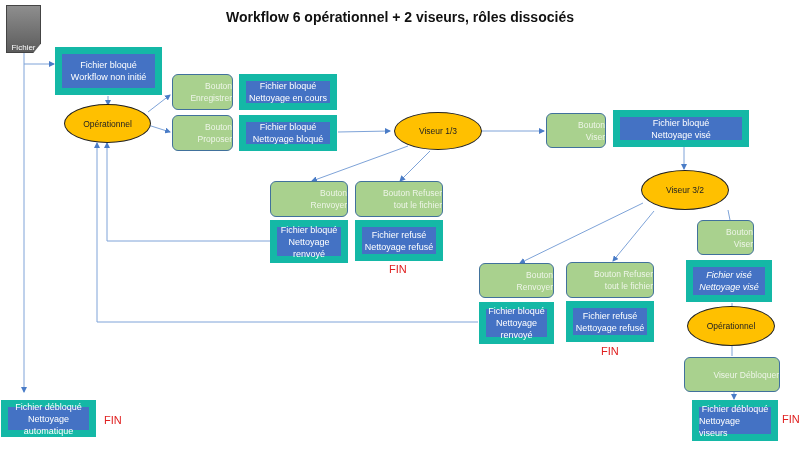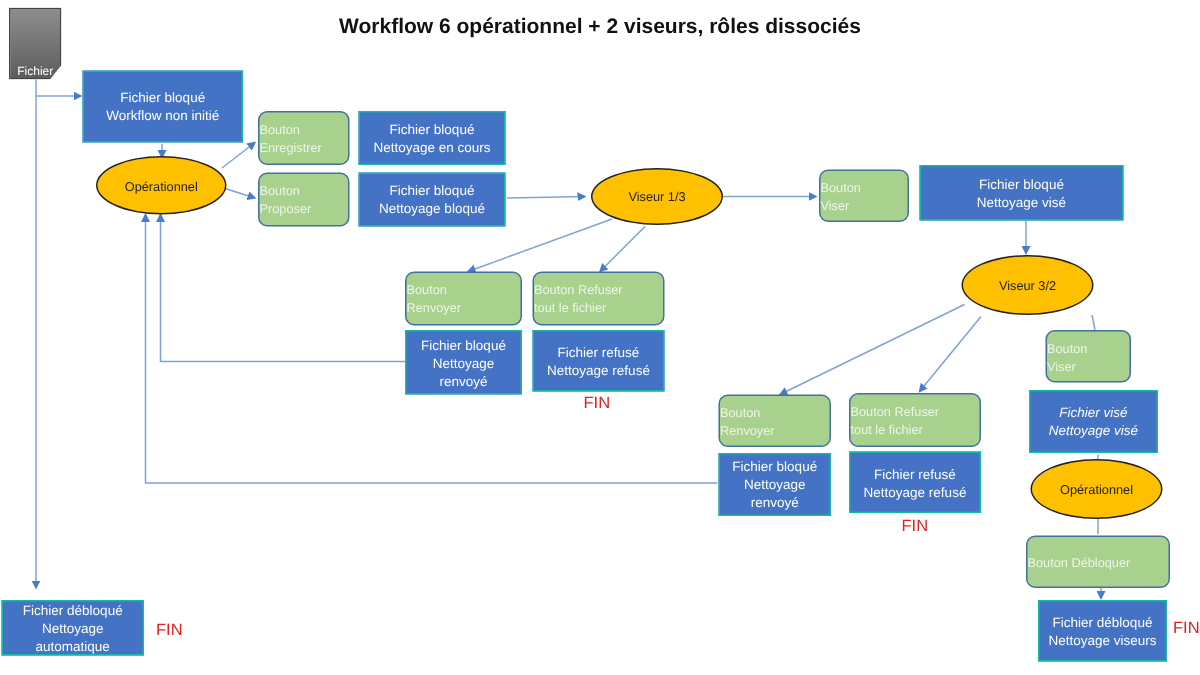--- a/index.html
+++ b/index.html
@@ -5,26 +5,26 @@
   html, body { margin:0; padding:0; background:#ffffff; }
   body { width:800px; height:450px; position:relative; overflow:hidden;
          font-family:"Liberation Sans", sans-serif; }
   #wires { position:absolute; left:0; top:0; width:800px; height:450px; pointer-events:none; }
   .title { position:absolute; left:0; width:800px; top:9px; text-align:center;
            font-weight:bold; font-size:14px; color:#111; padding-left:0; }
   .doc { position:absolute; left:6px; top:5px; width:35px; height:48px;
          background:linear-gradient(#8e8e8e,#5c5c5c); border:1px solid #444; box-sizing:border-box;
          color:#fff; font-size:8px; display:flex; align-items:flex-end; justify-content:center;
          clip-path:polygon(0 0,100% 0,100% 80%,78% 100%,0 100%); }
-  .state { position:absolute; background:#4472c4; border:1px solid #14b8a6; box-sizing:border-box;
+  .state { position:absolute; background:#4472c4; border:7px solid #14b8a6; box-sizing:border-box;
            color:#fff; font-size:9px; line-height:12px; text-align:left;
            display:flex; align-items:center; justify-content:center; flex-direction:column; }
   .btn { position:absolute; background:#a9d18e; border:1.5px solid #41719c; box-sizing:border-box;
          border-radius:6px; color:#eef5e8; font-size:8.5px; line-height:12px; text-align:center;
-         display:flex; align-items:flex-start; justify-content:center; flex-direction:column; }
+         display:flex; align-items:flex-end; justify-content:center; flex-direction:column; }
   .role { position:absolute; background:#ffc000; border:1px solid #222; box-sizing:border-box;
           border-radius:50%; color:#222; font-size:8.5px;
           display:flex; align-items:center; justify-content:center; }
   .fin { position:absolute; color:#e02020; font-size:11px;text-align:right; }
 </style>
 </head>
 <body>
 
 <svg id="wires" viewBox="0 0 800 450">
   <defs>
@@ -146,21 +146,21 @@
 </div>
 <div class="btn" style="left:566px;top:262px;width:88px;height:36px;">
   <span>Bouton Refuser</span>
   <span>tout le fichier</span>
 </div>
 <div class="btn" style="left:697px;top:220px;width:57px;height:35px;">
   <span>Bouton</span>
   <span>Viser</span>
 </div>
 <div class="btn" style="left:684px;top:357px;width:96px;height:35px;">
-  <span>Bouton Débloquer</span>
+  <span>Viseur Débloquer</span>
 </div>
 
 <div class="role" style="left:64px;top:104px;width:87px;height:39px;">
   <span>Opérationnel</span>
 </div>
 <div class="role" style="left:394px;top:112px;width:88px;height:38px;">
   <span>Viseur 1/3</span>
 </div>
 <div class="role" style="left:641px;top:170px;width:88px;height:40px;">
   <span>Viseur 3/2</span>

